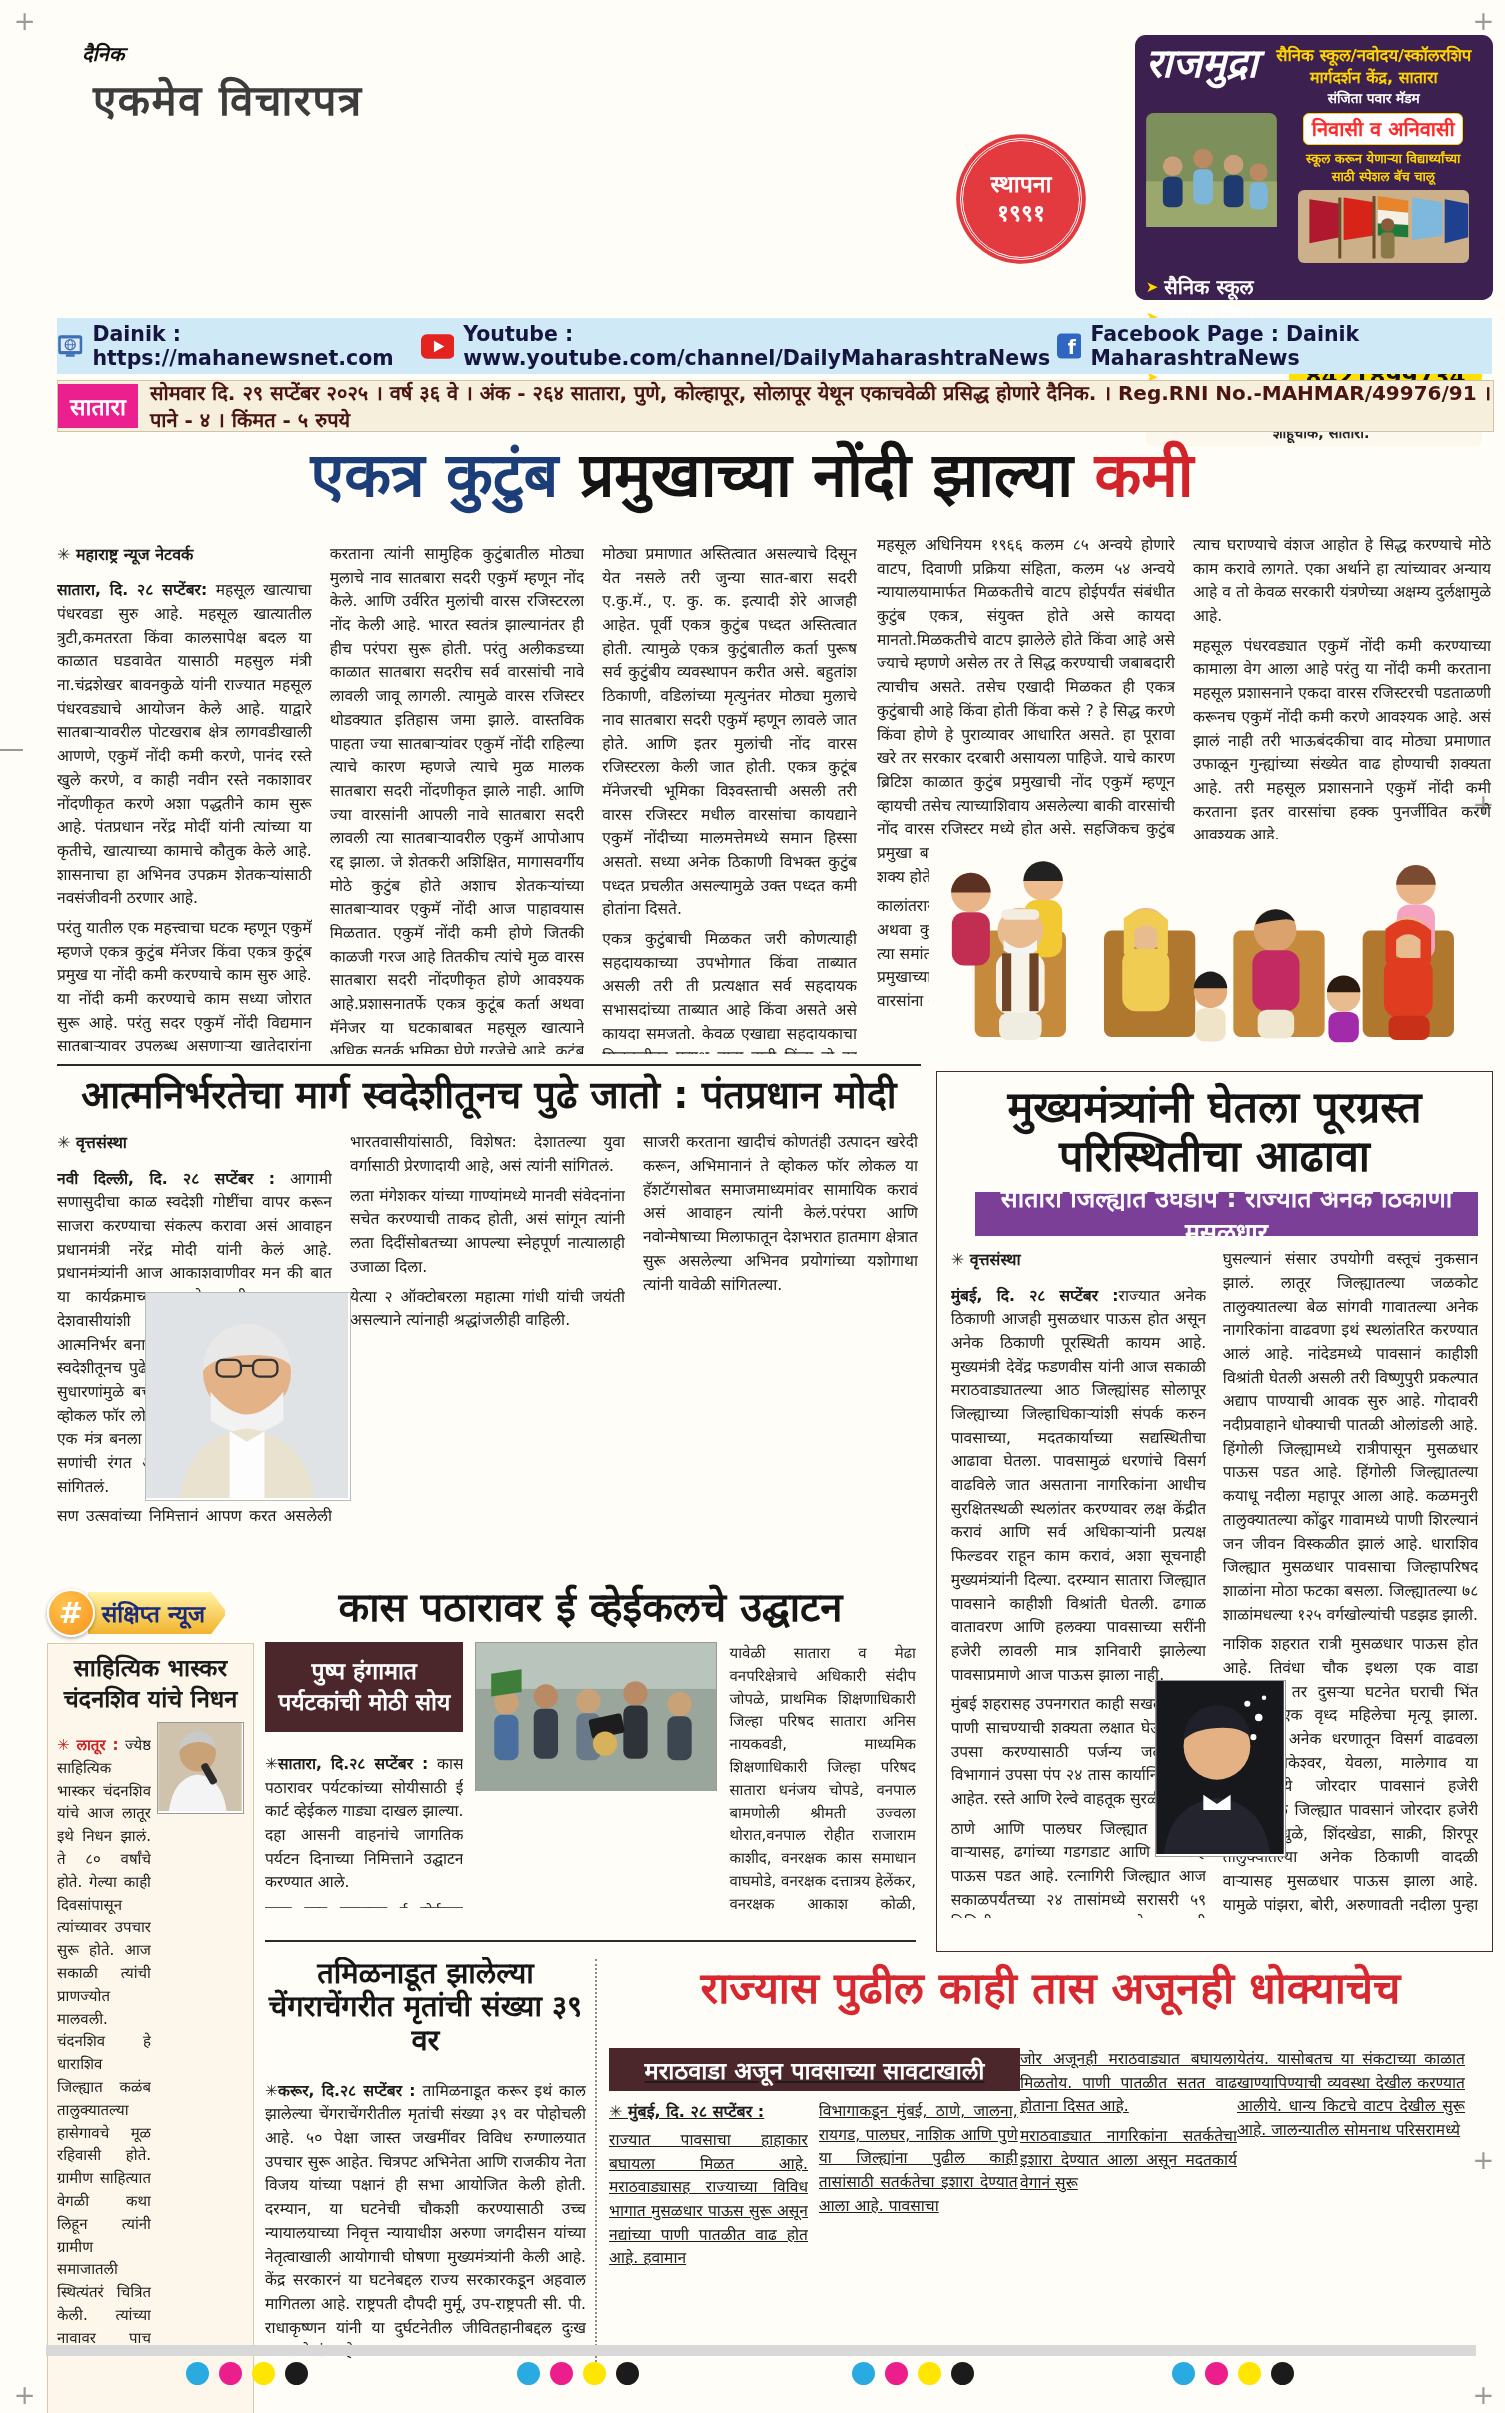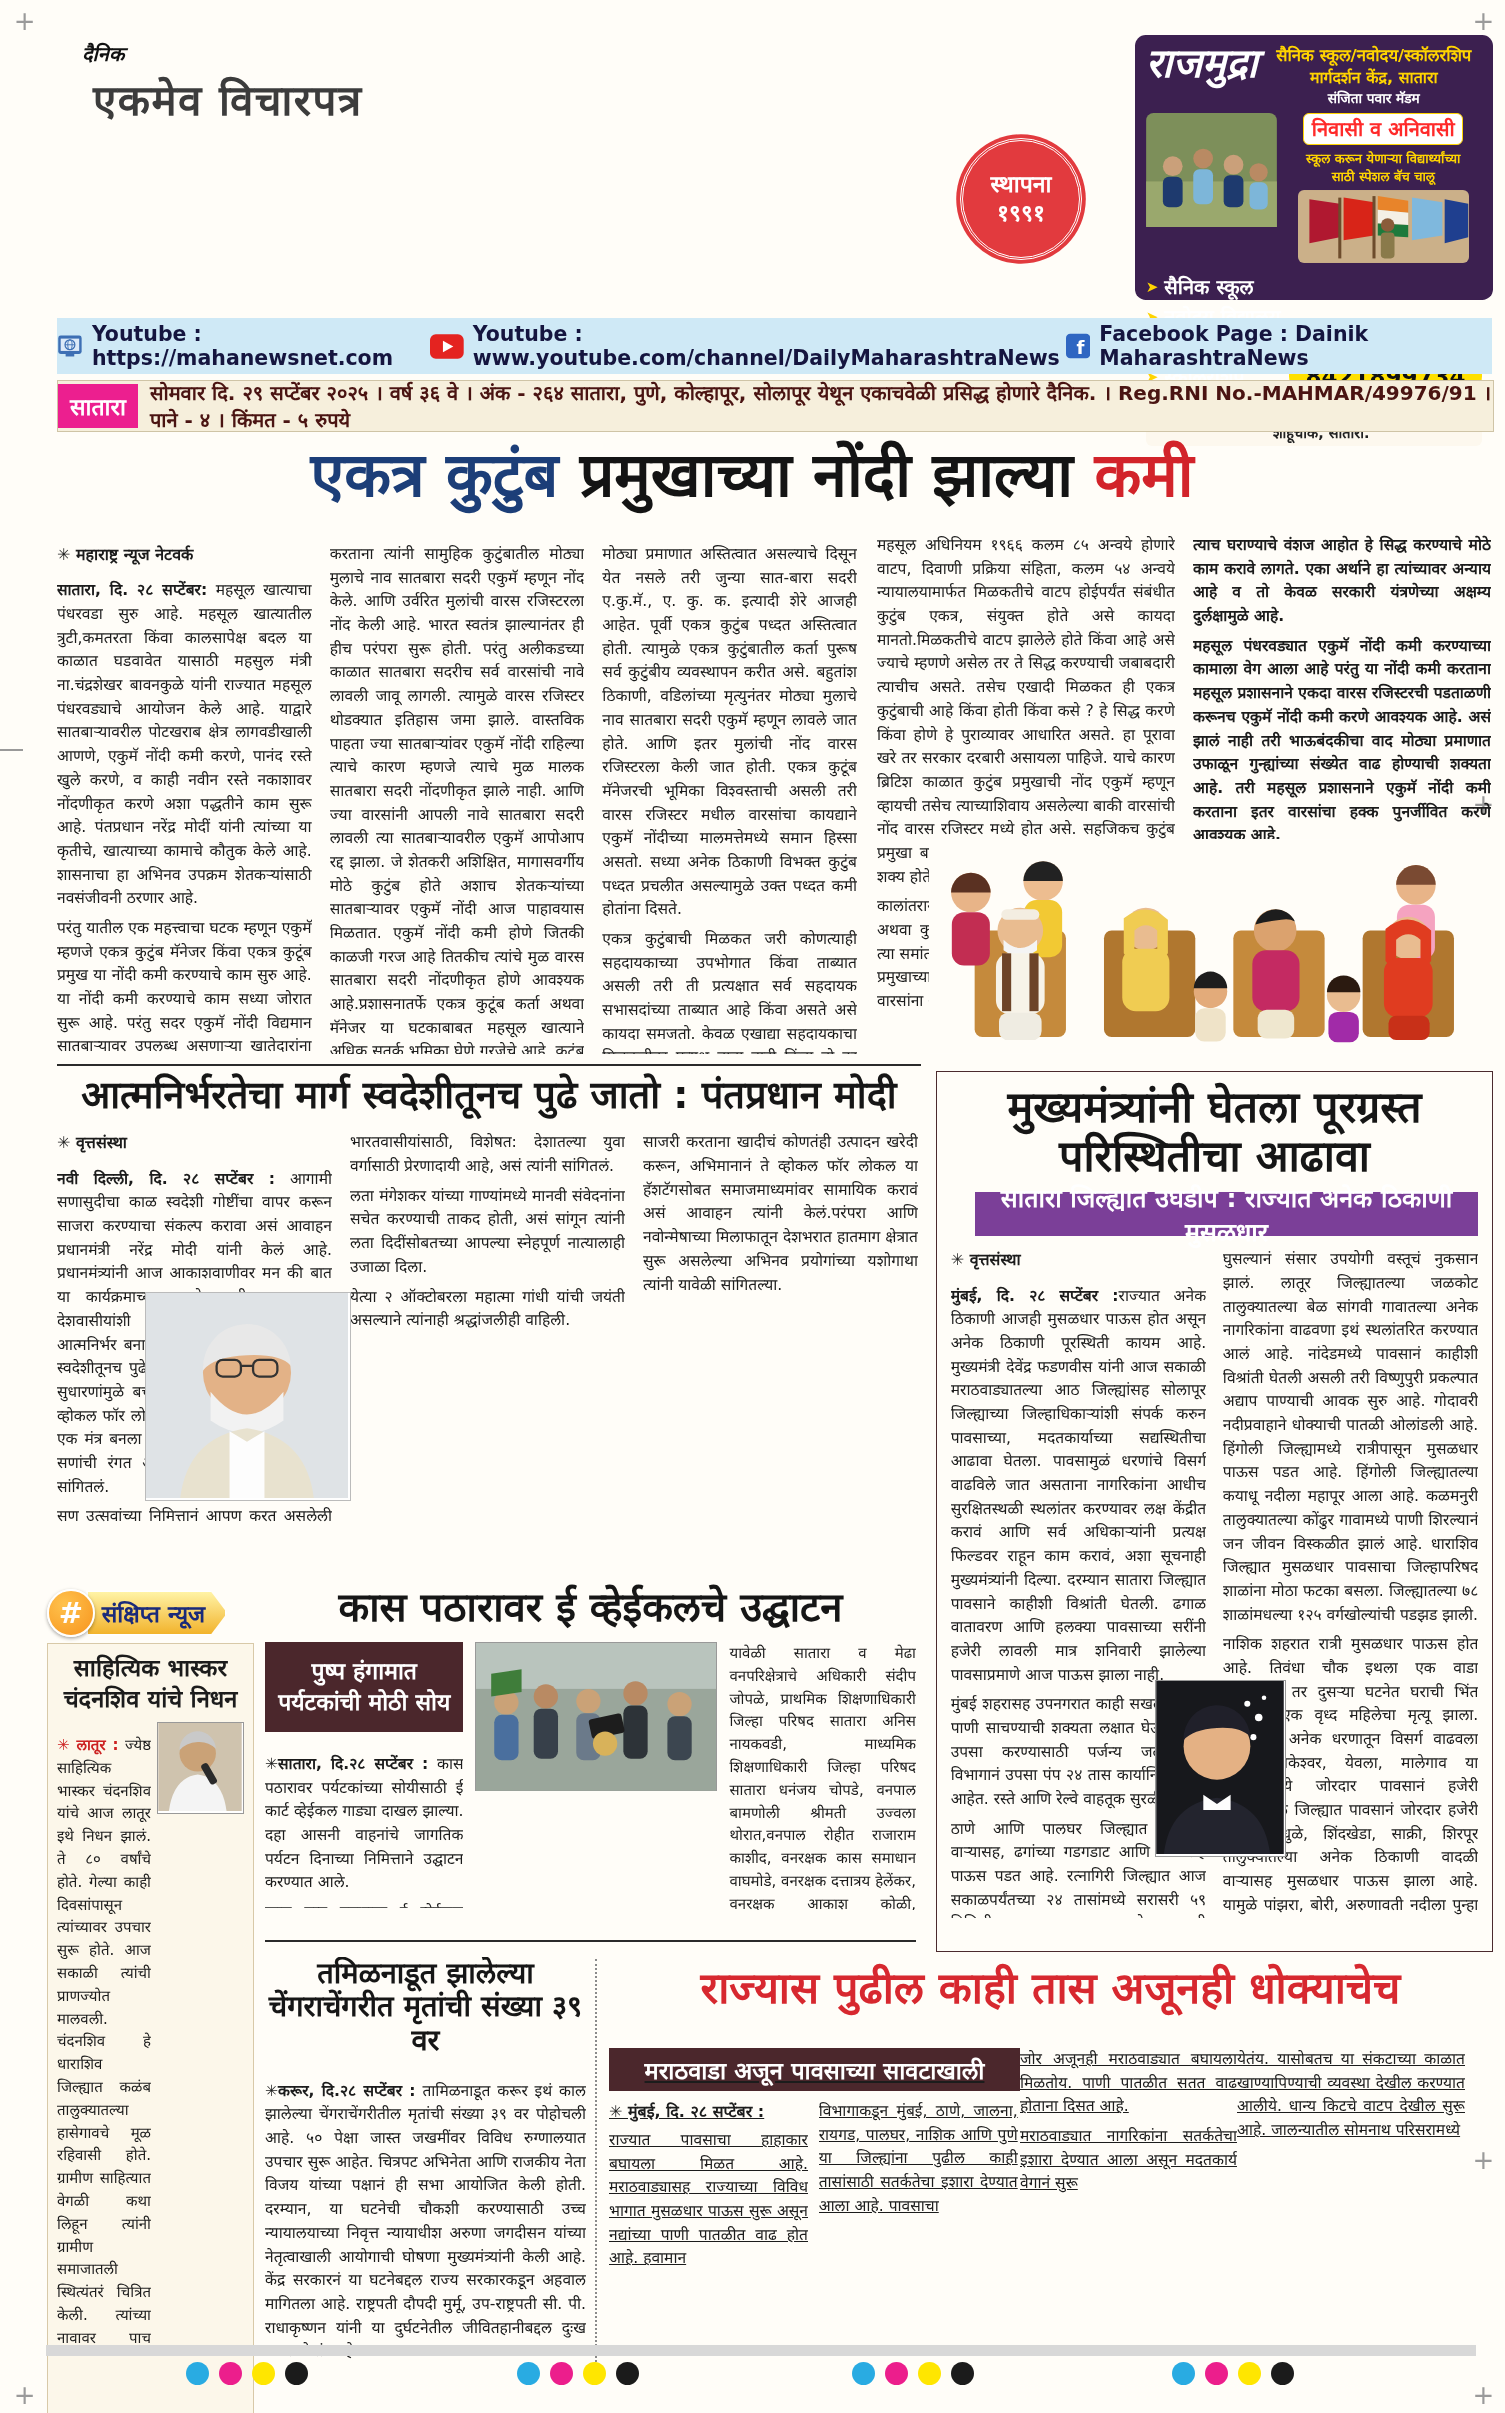--- a/index.html
+++ b/index.html
@@ -181,21 +181,21 @@
   <div class="abs contactbar" style="left:57px;top:318px;width:1435px;height:56px;">
     <div class="cb-item">
       <svg width="32" height="32" viewBox="0 0 42 42">
         <rect x="2" y="4" width="38" height="30" rx="4" fill="#3d6fb4"></rect>
           <rect x="6" y="9" width="30" height="20" fill="#dce9f8"></rect>
         <circle cx="21" cy="19" r="8" fill="none" stroke="#3d6fb4" stroke-width="2"></circle>
           <ellipse cx="21" cy="19" rx="3.5" ry="8" fill="none" stroke="#3d6fb4" stroke-width="1.5"></ellipse>
           <line x1="13" y1="19" x2="29" y2="19" stroke="#3d6fb4" stroke-width="1.5"></line>
         <rect x="14" y="34" width="14" height="4" fill="#3d6fb4"></rect>
       </svg>
-      <span>Youtube : https://mahanewsnet.com</span>
+      <span>Dainik : https://mahanewsnet.com</span>
     </div>
     <div class="cb-item">
       <svg width="40" height="29" viewBox="0 0 52 38">
         <rect width="52" height="38" rx="9" fill="#e42320"></rect>
           <polygon points="20,10 36,19 20,28" fill="#fff"></polygon>
       </svg>
       <span>Youtube : www.youtube.com/channel/DailyMaharashtraNews</span>
     </div>
     <div class="cb-item">
       <svg width="30" height="30" viewBox="0 0 40 40" style="font-size:27px">
@@ -242,21 +242,21 @@
       </div>
 
       <div style="flex:1;position:relative;">
         <div class="colwrap" style="gap:18px;height:100%;">
           <div class="bodycol" style="width:298px;">
             <div>
                 <p class="para">महसूल अधिनियम १९६६ कलम ८५ अन्वये होणारे वाटप, दिवाणी प्रक्रिया संहिता, कलम ५४ अन्वये न्यायालयामार्फत मिळकतीचे वाटप होईपर्यंत संबंधीत कुटुंब एकत्र, संयुक्त होते असे कायदा मानतो.मिळकतीचे वाटप झालेले होते किंवा आहे असे ज्याचे म्हणणे असेल तर ते सिद्ध करण्याची जबाबदारी त्याचीच असते. तसेच एखादी मिळकत ही एकत्र कुटुंबाची आहे किंवा होती किंवा कसे ? हे सिद्ध करणे किंवा होणे हे पुराव्यावर आधारित असते. हा पूरावा खरे तर सरकार दरबारी असायला पाहिजे. याचे कारण ब्रिटिश काळात कुटुंब प्रमुखाची नोंद एकुमॅ म्हणून व्हायची तसेच त्याच्याशिवाय असलेल्या बाकी वारसांची नोंद वारस रजिस्टर मध्ये होत असे. सहजिकच कुटुंब प्रमुखा बरोबर इतरांची सुद्धा नवे सातबारावर लावणे शक्य होते.</p>
                 <p class="para">कालांतराने हि पद्धत संपुष्टात आली आहे. वंशावळीचा अथवा कुटुंबाच्या समग्र नोंदीची माहिती देणारे दुसरे त्या समांतर रजिस्टर नोंदवणे बंद झाल्याने केवळ कुटुंब प्रमुखाच्याच वंशावळीची नोंद होत जाते. त्यानंतरच्या वारसांना आपली नोंद करताना नाकी नऊ येवून आपण</p>
               </div>
           </div>
-          <div class="bodycol" style="width:298px;font-weight:bold;">
+          <div class="bodycol" style="width:298px;">
             <div>
                 <p class="para">त्याच घराण्याचे वंशज आहोत हे सिद्ध करण्याचे मोठे काम करावे लागते. एका अर्थाने हा त्यांच्यावर अन्याय आहे व तो केवळ सरकारी यंत्रणेच्या अक्षम्य दुर्लक्षामुळे आहे.</p>
                 <p class="para">महसूल पंधरवड्यात एकुमॅ नोंदी कमी करण्याच्या कामाला वेग आला आहे परंतु या नोंदी कमी करताना महसूल प्रशासनाने एकदा वारस रजिस्टरची पडताळणी करूनच एकुमॅ नोंदी कमी करणे आवश्यक आहे. असं झालं नाही तरी भाऊबंदकीचा वाद मोठ्या प्रमाणात उफाळून गुन्ह्यांच्या संख्येत वाढ होण्याची शक्यता आहे. तरी महसूल प्रशासनाने एकुमॅ नोंदी कमी करताना इतर वारसांचा हक्क पुनर्जीवित करणे आवश्यक आहे.</p>
               </div>
           </div>
         </div>
         <div class="abs cartoon-frame" style="right:0;bottom:0;width:563px;height:215px;">
           <svg width="563" height="215" viewBox="0 0 740 282">
             <rect width="740" height="282" fill="#fffdf8"></rect>
 

